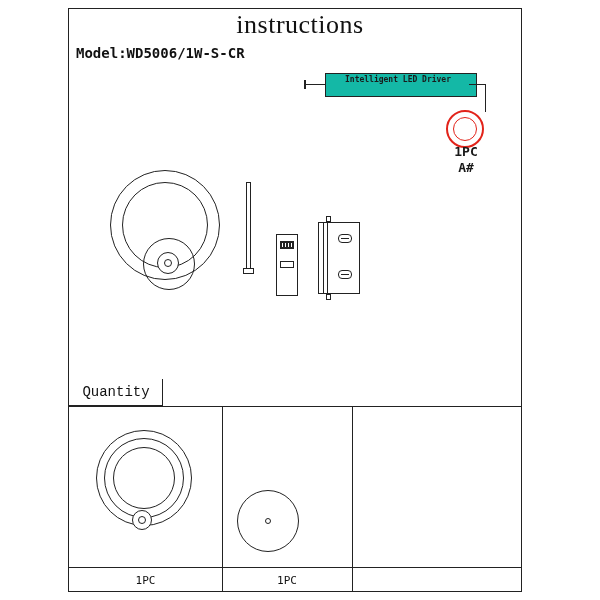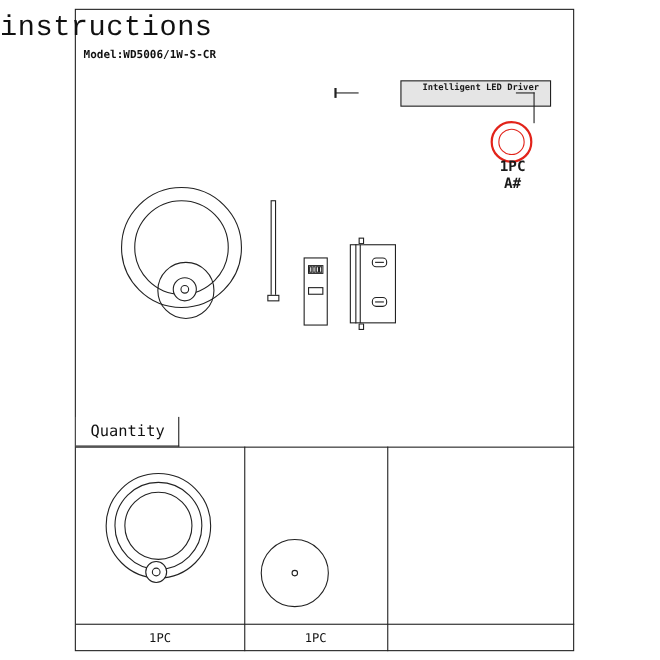--- a/index.html
+++ b/index.html
@@ -26,43 +26,42 @@
     left: 68px; top: 8px;
     width: 454px; height: 584px;
     border: 1px solid #222;
     box-sizing: border-box;
   }
   
   .title {
     position: absolute;
     left: 0; top: 10px;
     width: 600px;
-    text-align: left;
-    font-family: Liberation Mono, monospace;
+    text-align: center;
+    font-family: Liberation Serif, serif;
     font-size: 26px;
     letter-spacing: 0.5px;
     color: #111;
   }
   .model {
     position: absolute;
     left: 76px; top: 45px;
-    font-size: 10px;
+    font-size: 14px;
     font-weight: bold;
     letter-spacing: 0px;
     color: #111;
   }
   
   .driver-box {
     position: absolute;
     left: 325px; top: 73px;
-    width: 137px; height: 24px;
-    border: 1px solid #222;
-    box-sizing: border-box;
-    background: #e5e5e5;
-    margin-left: 39px;
+    width: 152px; height: 24px;
+    border: 1px solid #222;
+    box-sizing: border-box;
+    background: #14b8a6;
   }
   .driver-line1 {
     position: absolute;
     left: 0; top: 1px;
     width: 144px;
     text-align: center;
     font-size: 8px;
     font-weight: bold;
     letter-spacing: 0px;
   }
@@ -279,20 +278,21 @@
   .plate-tab.t2 { left: 326px; top: 294px; }
   
   .qty-tab {
     position: absolute;
     left: 69px; top: 379px;
     width: 94px; height: 27px;
     border-right: 1px solid #222;
     border-bottom: 1px solid #222;
     box-sizing: border-box;
     background: #fff;
+    font-family: Liberation Mono, monospace;
   }
   .qty-tab-label {
     position: absolute;
     left: 0; top: 5px;
     width: 94px;
     text-align: center;
     font-size: 14px;
     color: #111;
   }
   .qty-row-top {

